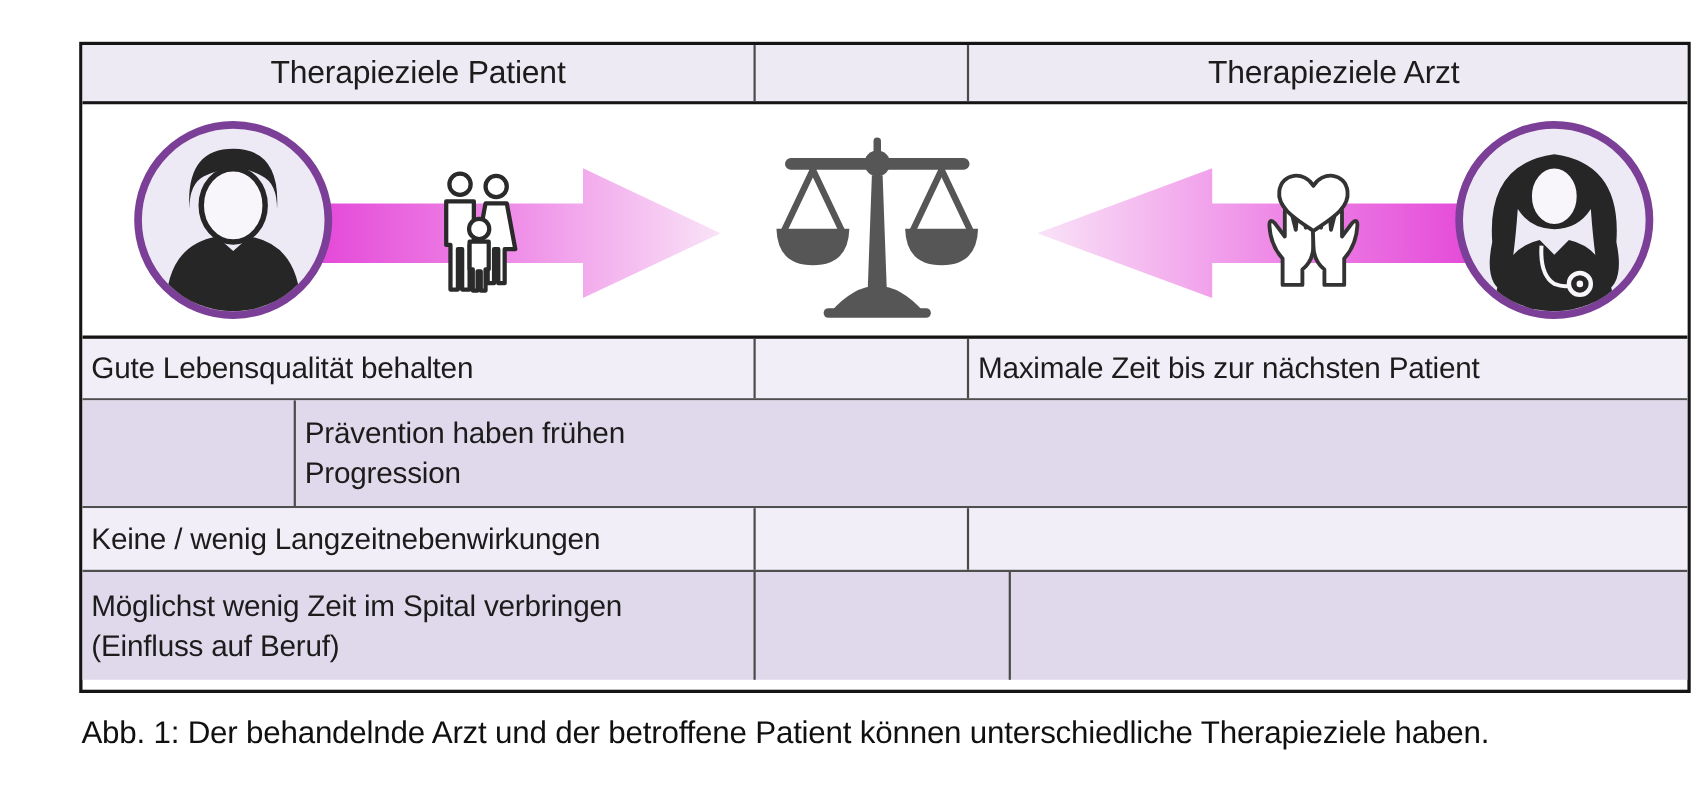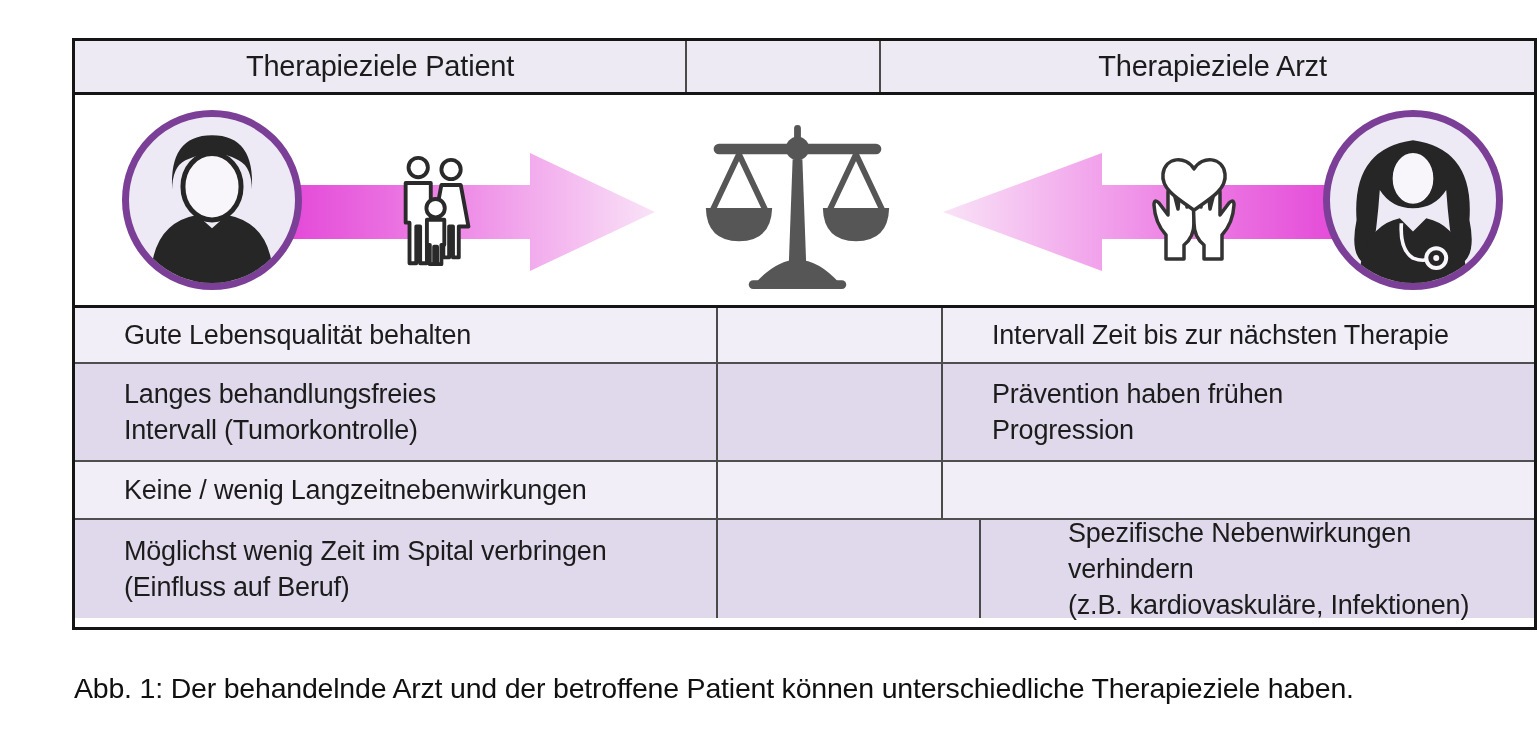--- a/index.html
+++ b/index.html
@@ -22,25 +22,25 @@
   .col-mid{width:194px;border-right:2px solid #4a4a4a;}
   .col-arzt{flex:1;padding-left:10px;}
   .media-row{height:210px;position:relative;background:#ffffff;border-bottom:3px solid #151515;display:block;}
   .data-row{border-bottom:2px solid #4f4f4f;}
   .data-row.last{border-bottom:none;gap:38px;}
   .row-light{background:#f1eef7;}
   .row-dark{background:#e0d9eb;}
   .h56{height:56px;} .h58{height:58px;} .h98{height:98px;}
   .data-cell{
     display:flex;align-items:center;box-sizing:border-box;
-    padding:4px 14px 4px 18px;font-size:27px;line-height:1.34;
-    letter-spacing:-0.2px;white-space:pre-line;margin-left:31px;
+    padding:4px 14px 4px 8px;font-size:27px;line-height:1.34;
+    letter-spacing:-0.2px;white-space:pre-line;
   }
   .caption{
-    position:absolute;left:74px;top:650px;font-size:28.5px;color:#101010;letter-spacing:-0.2px;margin-top:22px;
+    position:absolute;left:74px;top:650px;font-size:28.5px;color:#101010;letter-spacing:-0.2px;
   }
   
   .avatar{
     position:absolute;width:166px;height:166px;border-radius:50%;
     border:7px solid #7c3f97;background:#edeaf5;z-index:2;overflow:hidden;
   }
   .avatar svg{position:absolute;left:0;top:0;width:100%;height:100%;}
   .avatar-patient{left:47px;top:15px;}
   .avatar-doctor{left:1248px;top:15px;}
   .arrow-svg{position:absolute;z-index:1;}
@@ -142,41 +142,37 @@
           <path d="M43,64 Q42,80 50,85 Q58,88 61,84" stroke="#f8f6fb" stroke-width="2.2" fill="none"></path>
           <circle cx="64" cy="85" r="6" fill="#262626" stroke="#f8f6fb" stroke-width="2.4"></circle>
           <circle cx="64" cy="85" r="1.8" fill="#f8f6fb"></circle>
         </svg>
       </div>
     </div>
 
     <div class="row data-row row-light h56">
       <div class="data-cell col-patient">Gute Lebensqualität behalten</div>
       <div class="data-cell col-mid"></div>
-      <div class="data-cell col-arzt">Intervall Zeit bis zur nächsten Therapie</div>
+      <div class="data-cell col-arzt">Maximale Zeit bis zur nächsten Patient</div>
     </div>
 
     <div class="row data-row row-dark h98">
-      <div class="data-cell col-patient">Langes behandlungsfreies
-Intervall (Tumorkontrolle)</div>
       <div class="data-cell col-mid"></div>
       <div class="data-cell col-arzt">Prävention haben frühen
 Progression</div>
     </div>
 
     <div class="row data-row row-light h58">
       <div class="data-cell col-patient">Keine / wenig Langzeitnebenwirkungen</div>
       <div class="data-cell col-mid"></div>
     </div>
 
     <div class="row data-row row-dark h98 last">
       <div class="data-cell col-patient">Möglichst wenig Zeit im Spital verbringen
 (Einfluss auf Beruf)</div>
       <div class="data-cell col-mid"></div>
-      <div class="data-cell col-arzt">Spezifische Nebenwirkungen verhindern
-(z.B. kardiovaskuläre, Infektionen)</div>
     </div>
 
   </div>
 
   <div class="caption">Abb. 1: Der behandelnde Arzt und der betroffene Patient können unterschiedliche Therapieziele haben.</div>
 
 </div>
 
 </body></html>

